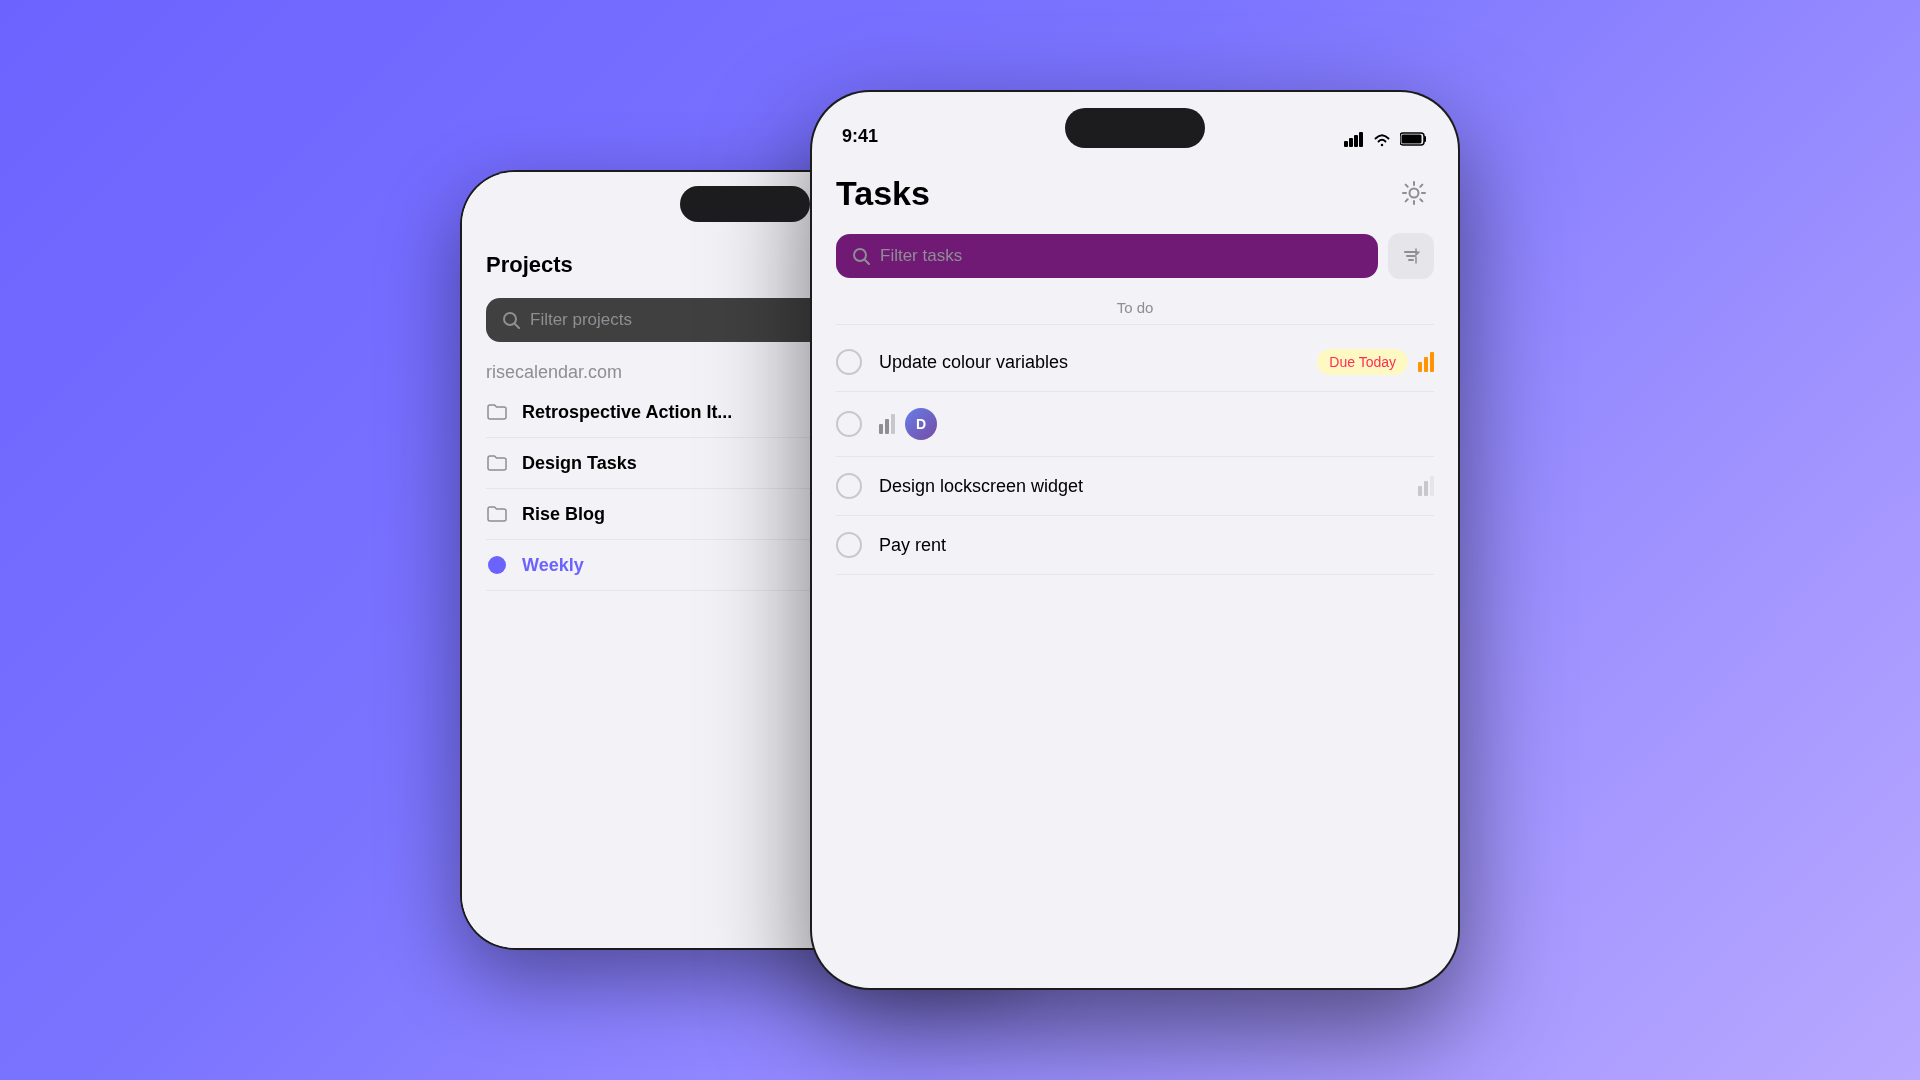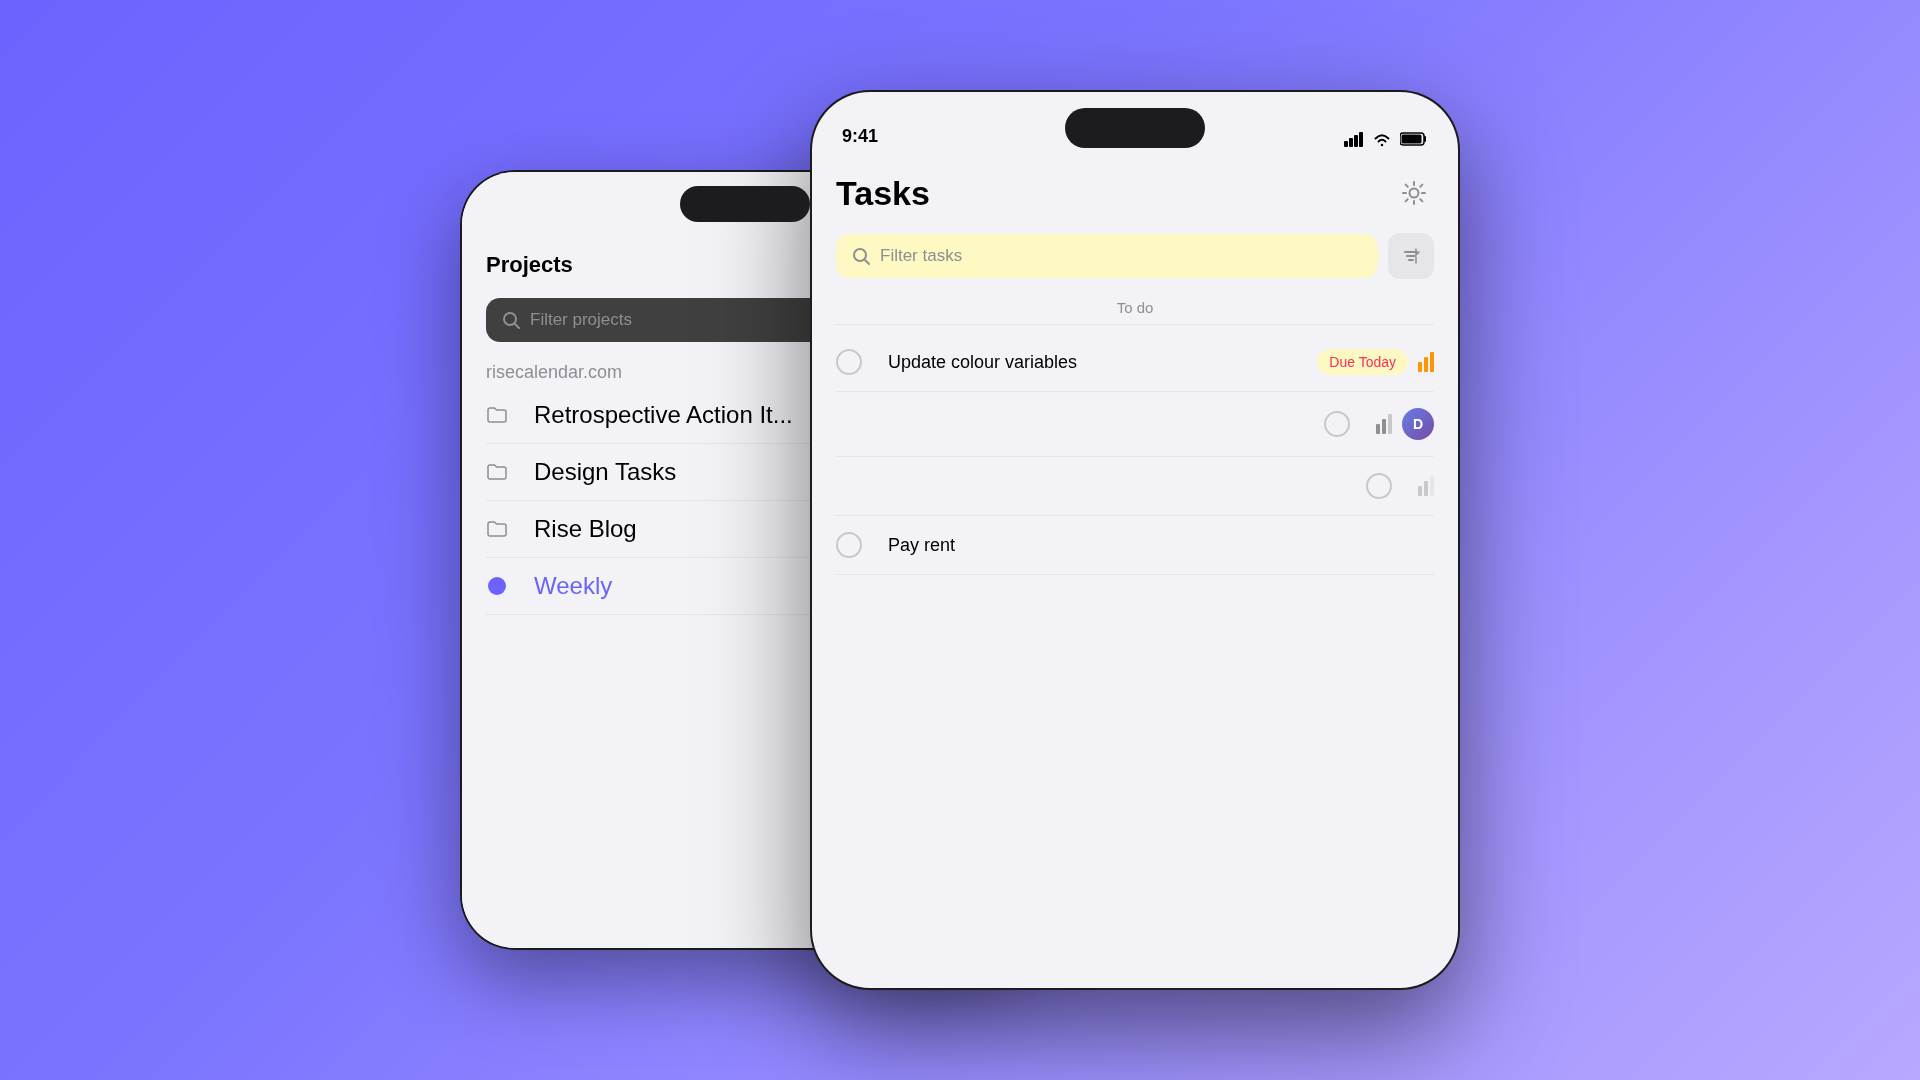--- a/index.html
+++ b/index.html
@@ -126,24 +126,23 @@
 
     .project-item {
       display: flex;
       align-items: center;
       gap: 14px;
       padding: 14px 0;
       border-bottom: 0.5px solid #e5e5ea;
     }
 
     .project-item-name {
-      font-size: 24px;
+      font-size: 18px;
       color: #000;
-      font-weight: 400;
-      margin-left: 12px;
+      font-weight: 700;
     }
 
     .folder-icon {
       color: #8e8e93;
       width: 22px;
       height: 22px;
     }
 
     .project-item-weekly {
       color: #6c63ff;
@@ -243,21 +242,21 @@
 
     .tasks-search-row {
       display: flex;
       gap: 10px;
       margin-bottom: 20px;
       align-items: center;
     }
 
     .tasks-search-bar {
       flex: 1;
-      background: #fef9c3;
+      background: #701a75;
       border-radius: 14px;
       padding: 12px 16px;
       display: flex;
       align-items: center;
       gap: 10px;
     }
 
     .sort-btn {
       width: 46px;
       height: 46px;
@@ -277,22 +276,21 @@
       margin-bottom: 8px;
       padding-bottom: 8px;
       border-bottom: 0.5px solid #e5e5ea;
     }
 
     .task-item {
       display: flex;
       align-items: center;
       padding: 16px 0;
       border-bottom: 0.5px solid #e5e5ea;
-      gap: 26px;
-      justify-content: flex-end;
+      gap: 17px;
     }
 
     .task-circle {
       width: 26px;
       height: 26px;
       border-radius: 50%;
       border: 2px solid #c7c7cc;
       flex-shrink: 0;
     }
 
@@ -487,20 +485,21 @@
               <div class="bar" style="height:10px; background:#8e8e93;"></div>
               <div class="bar" style="height:15px; background:#8e8e93;"></div>
               <div class="bar" style="height:20px; background:#c7c7cc;"></div>
             </div>
             <div class="avatar">D</div>
           </div>
         </div>
 
         <div class="task-item">
           <div class="task-circle"></div>
+          <span class="task-name">Design lockscreen widget</span>
           <div class="task-meta">
             <div class="bar-icon">
               <div class="bar" style="height:10px; background:#c7c7cc;"></div>
               <div class="bar" style="height:15px; background:#c7c7cc;"></div>
               <div class="bar" style="height:20px; background:#e5e5ea;"></div>
             </div>
           </div>
         </div>
 
         <div class="task-item">

